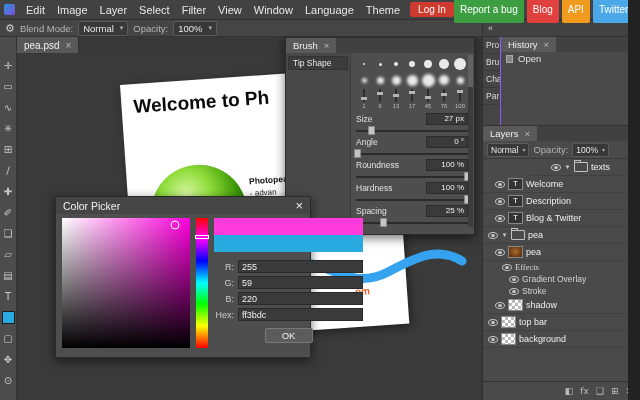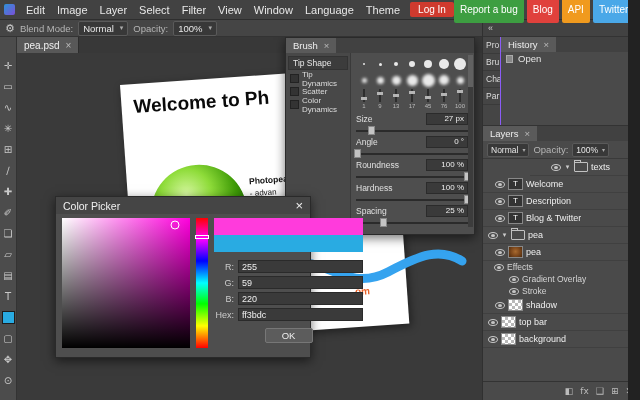--- a/index.html
+++ b/index.html
@@ -253,34 +253,20 @@
   <div class="fpanel brushpanel">
     <div class="phead">
       <span class="ptab">
         <span>Brush</span>
         <span class="pclose">×</span>
       </span>
     </div>
     <div class="pbody">
       <div class="bleft">
         <div class="tipshape">Tip Shape</div>
-        <div id="brush-checks">
-            <div class="bcheck">
-              <span class="cb"></span>
-              <span>Tip Dynamics</span>
-            </div>
-            <div class="bcheck">
-              <span class="cb"></span>
-              <span>Scatter</span>
-            </div>
-            <div class="bcheck">
-              <span class="cb"></span>
-              <span>Color Dynamics</span>
-            </div>
-          </div>
       </div>
       <div class="bright">
         <div class="tips" id="brush-tips">
             <div class="tipcell">
               <div class="tipdot" style="height: 2px; width: 2px;"></div>
             </div>
             <div class="tipcell">
               <div class="tipdot" style="height: 3px; width: 3px;"></div>
             </div>
             <div class="tipcell">
@@ -524,21 +510,21 @@
             <span class="eye"></span>
             <span class="caretg">▾</span>
             <span class="folder"></span>
             <span class="lname">pea</span>
           </div>
           <div class="lrow" style="padding-left: 9px;">
             <span class="eye"></span>
             <span class="lthumb pea"></span>
             <span class="lname">pea</span>
           </div>
-          <div class="lrow small" style="padding-left: 8px;">
+          <div class="lrow small" style="padding-left: 16px; font-family: Liberation Serif, serif;">
             <span class="eye"></span>
             <span class="leffname">Effects</span>
           </div>
           <div class="lrow small" style="padding-left: 23px; align-items: center;">
             <span class="eye"></span>
             <span class="leffname">Gradient Overlay</span>
           </div>
           <div class="lrow small" style="padding-left: 23px;">
             <span class="eye"></span>
             <span class="leffname">Stroke</span>

